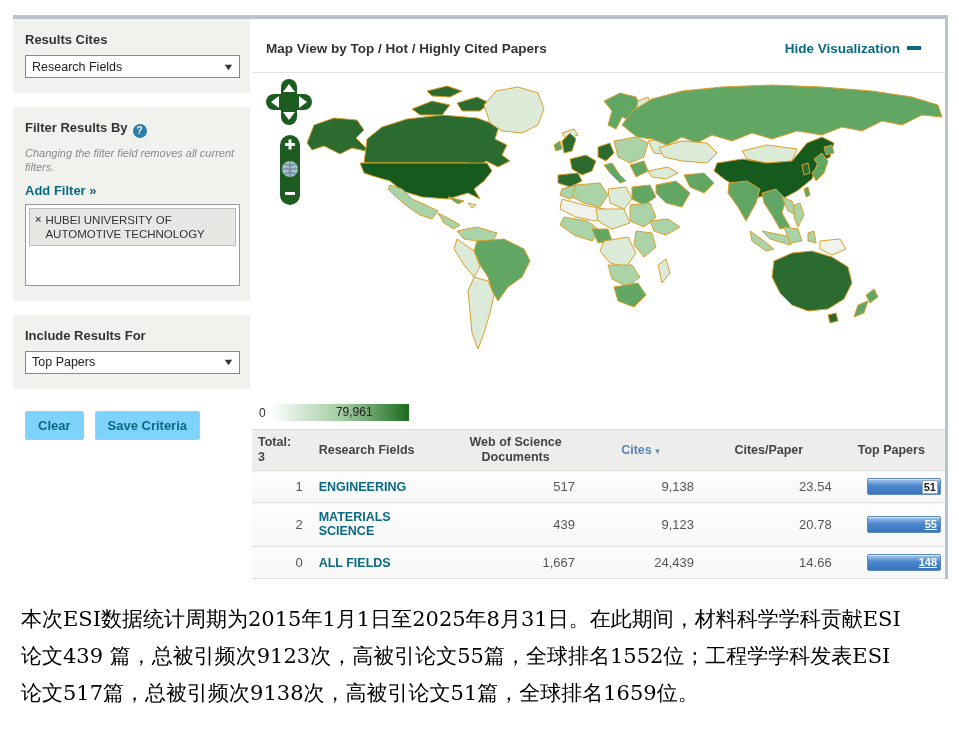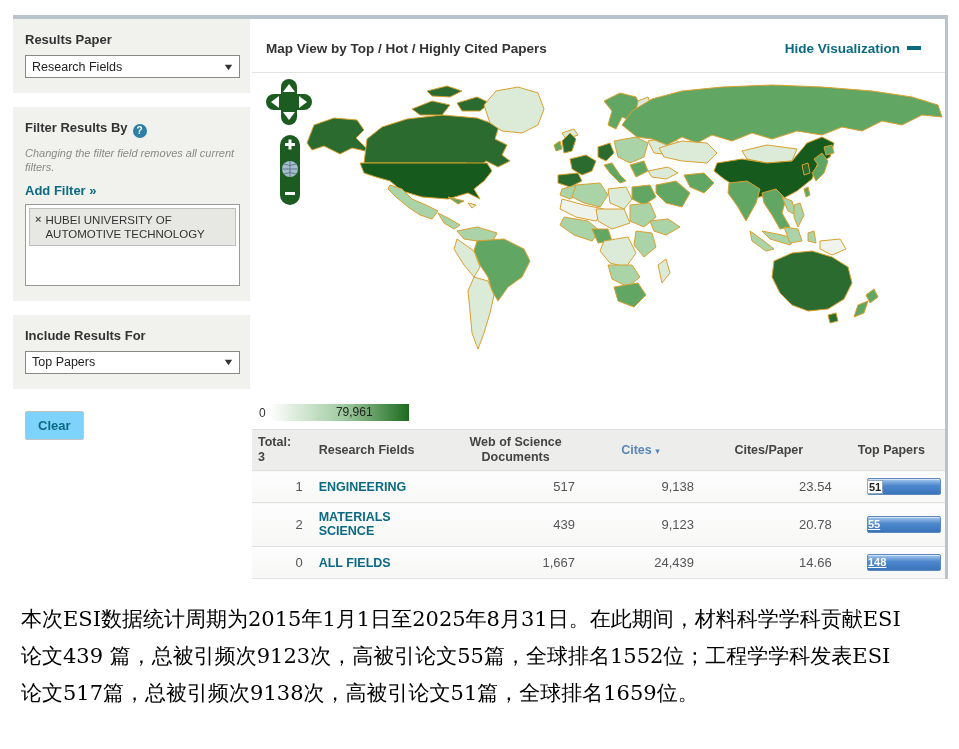--- a/index.html
+++ b/index.html
@@ -65,43 +65,43 @@
   th.c{text-align:center;} th.l{text-align:left;}
   .cites-th{color:var(--cites-blue);cursor:pointer;}
   .sort-tri{font-size:9px;color:var(--cites-blue);}
   tbody tr{border-top:1px solid #e0e0e0;background:linear-gradient(#fdfdfd,#f7f7f6);}
   tbody tr:last-child{border-bottom:1px solid #e0e0e0;}
   td{font-size:13px;color:#555;padding:7px 6px;vertical-align:middle;}
   td.num{text-align:right;}
   .rank{text-align:right;padding-right:10px;}
   .field-link{color:var(--teal);font-weight:bold;font-size:12.5px;line-height:1.15;cursor:pointer;display:inline-block;}
   .tp-cell{text-align:right;padding-right:4px;}
-  .tp-bar{display:inline-flex;align-items:center;justify-content:flex-start;
+  .tp-bar{display:inline-flex;align-items:center;justify-content:flex-end;
     width:74px;height:17px;border:1px solid #5d88bd;border-radius:2px;
     background:linear-gradient(#a6c9ee,#4d87cd 45%,#3a74ba);
     box-shadow:inset 0 1px 0 rgba(255,255,255,.55);
-    color:#fff;font-weight:bold;font-size:11px;padding-right:12px;text-decoration:underline;}
+    color:#fff;font-weight:bold;font-size:11px;padding-right:3px;text-decoration:underline;}
   .sel-val{background:#fff;color:#222;padding:0 1px;box-shadow:0 0 0 1px #8fa6bb;}
   
   .footer{padding:22px 6px 0 8px;
     font-family:"DejaVu Serif","Liberation Serif",serif;
     font-size:21px;color:#000;line-height:1.76;}
   col.c-rank{width:52px;} col.c-field{width:118px;} col.c-docs{width:112px;}
   col.c-cites{width:102px;} col.c-cpp{width:118px;} col.c-top{width:92px;}
 </style>
 </head>
 <body>
 
 <div class="page">
   <div class="strip"></div>
   <div class="cols">
 
     <div class="sidebar">
       <div class="s-block">
-        <div class="s-label">Results Paper</div>
+        <div class="s-label">Results Cites</div>
         <div class="fake-select">
           <span>Research Fields</span>
           <span class="chev">▼</span>
         </div>
       </div>
 
       <div class="s-block">
         <div class="s-label">
           <span>Filter Results By</span><span class="q-icon">?</span>
         </div>
@@ -118,20 +118,21 @@
       <div class="s-block">
         <div class="s-label">Include Results For</div>
         <div class="fake-select">
           <span>Top Papers</span>
           <span class="chev">▼</span>
         </div>
       </div>
 
       <div class="btn-row">
         <button class="btn">Clear</button>
+        <button class="btn">Save Criteria</button>
       </div>
     </div>
 
     <div class="main">
 
       <div class="map-header">
         <div class="map-title">Map View by Top / Hot / Highly Cited Papers</div>
         <div class="teal-link">
           <span>Hide Visualization</span><span class="minus-icon"></span>
         </div>

